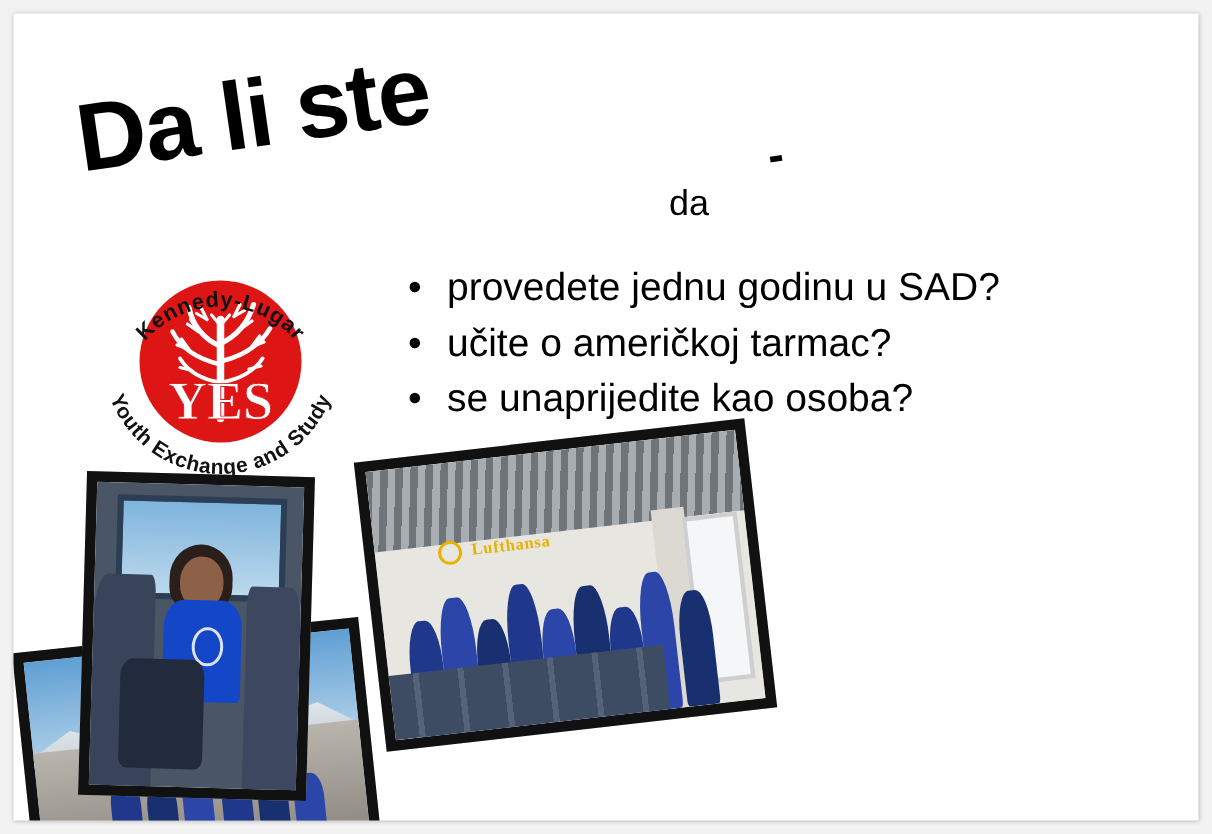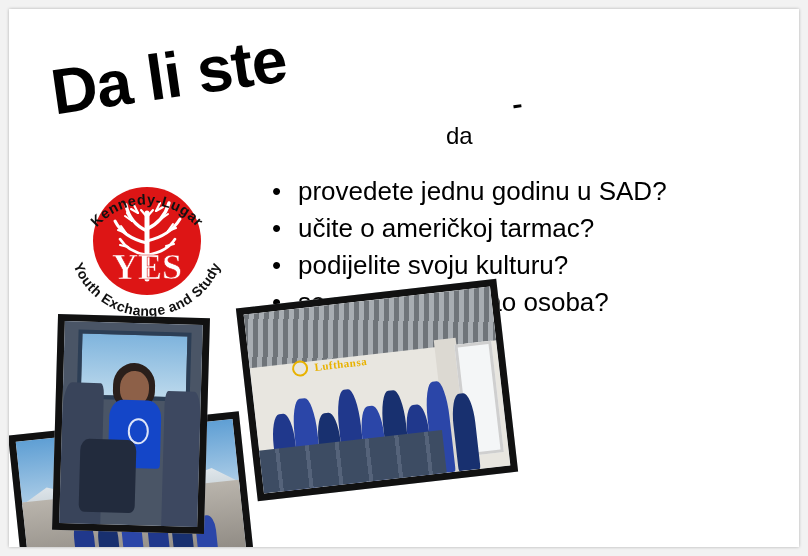--- a/index.html
+++ b/index.html
@@ -211,21 +211,20 @@
 
     <div id="title-block">Da li ste</div>
 
     <div id="subtitle-hidden">spremni</div>
 
     <div id="lead-word">da</div>
 
     <ul id="bullet-list">
       <li>provedete jednu godinu u SAD?</li>
       <li>učite o američkoj tarmac?</li>
-      <li>podijelite svoju kulturu?</li>
       <li>se unaprijedite kao osoba?</li>
     </ul>
 
     <div id="yes-logo">
       <svg viewBox="0 0 170 152" xmlns="http://www.w3.org/2000/svg">
         <defs>
           <path id="arcTop" d="M 20 92 A 66 66 0 0 1 150 92"></path>
           <path id="arcBottom" d="M 6 70 A 79 79 0 0 0 164 70"></path>
         </defs>
 

